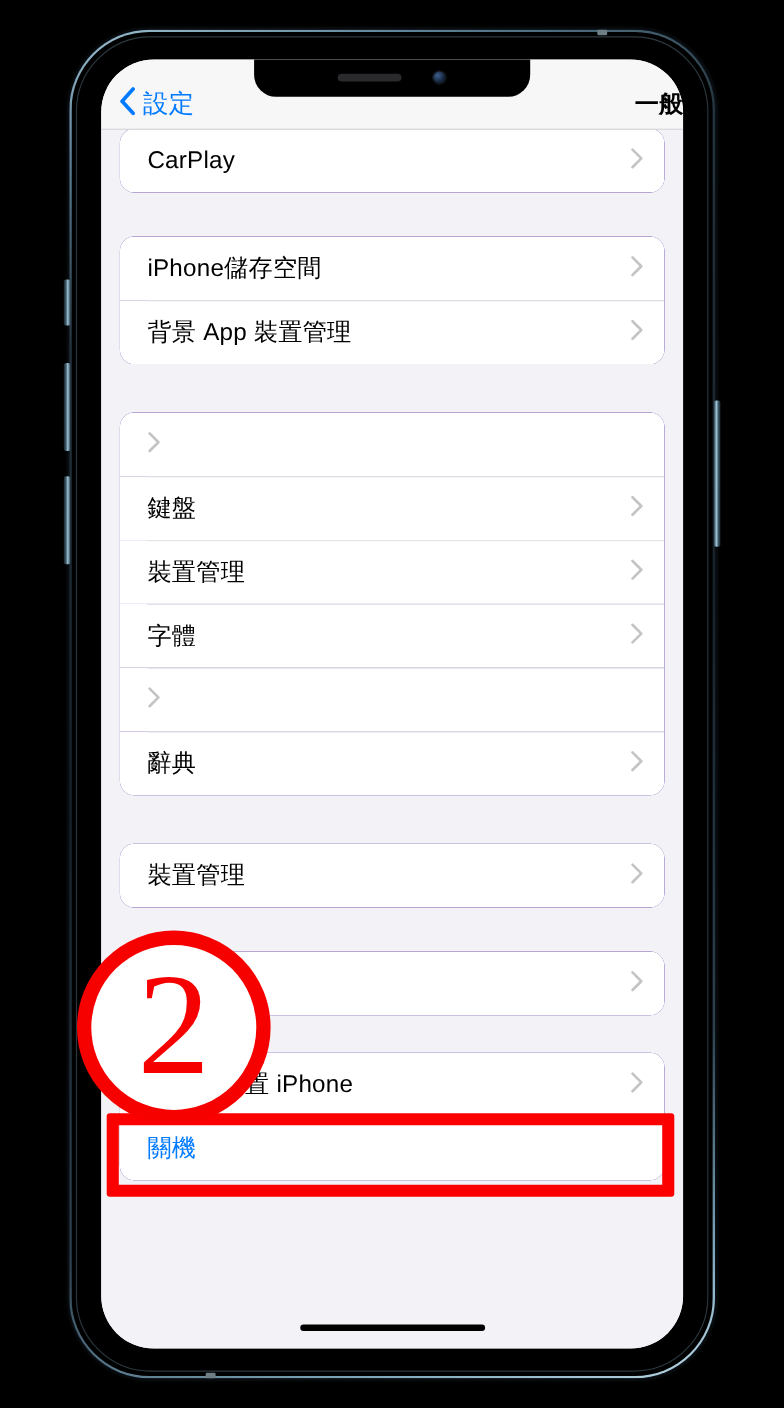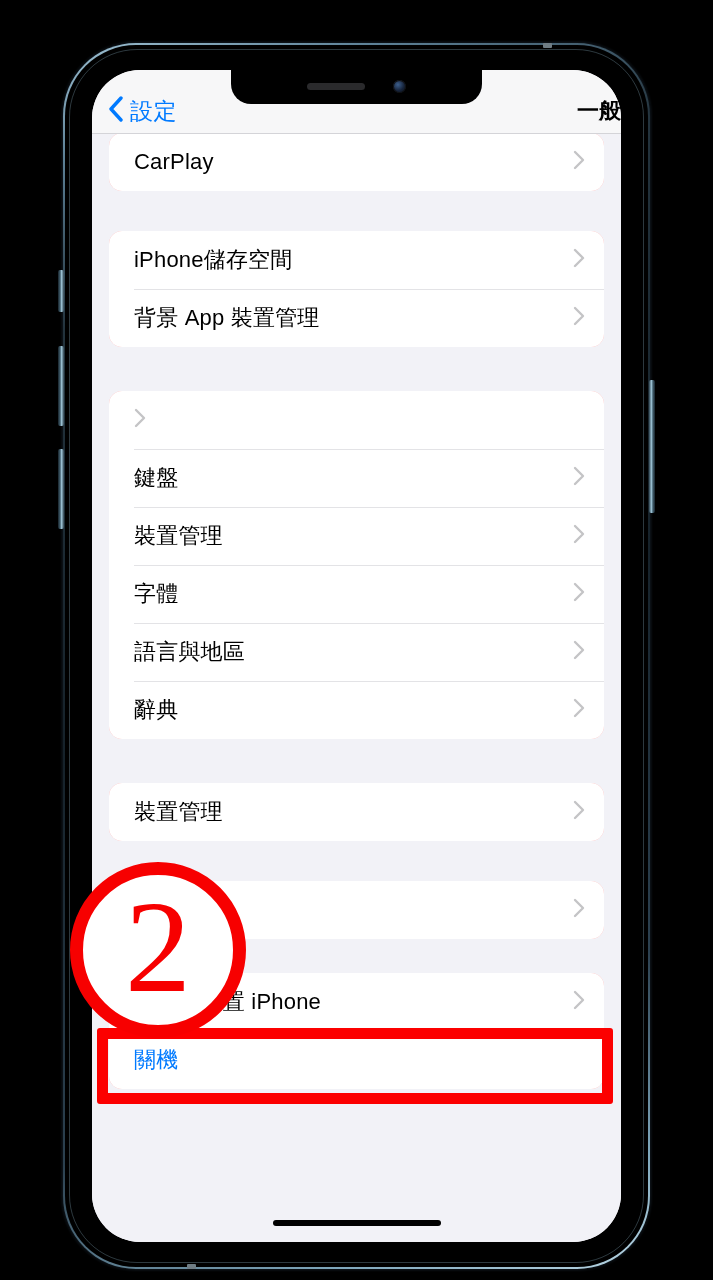--- a/index.html
+++ b/index.html
@@ -10,21 +10,20 @@
     background: #000000;
     overflow: hidden;
     font-family: "Liberation Sans", "DejaVu Sans", sans-serif;
   }
 
   #stage {
     position: relative;
     width: 713px;
     height: 984px;
     background: #000000;
-    margin-top: 16px;
   }
 
   
   .phone-frame {
     position: absolute;
     left: 62px;
     top: 26px;
     width: 589px;
     height: 1228px;
     border-radius: 74px;
@@ -168,21 +167,21 @@
   
   .list-area {
     position: relative;
     height: 1108px;
     background: #f2f2f7;
     overflow: hidden;
     padding: 0 17px;
   }
 
   .group {
-    background: #fca5a5;
+    background: #4c1d95;
     border-radius: 13px;
     overflow: hidden;
   }
   .group.spacer-top { margin-top: -1px; }
 
   .gap-small { height: 34px; }
   .gap-large { height: 40px; }
   .gap-xl    { height: 44px; }
 
   .row {
@@ -369,21 +368,20 @@
         </div>
         <div class="row">
           <span class="row-label">字體</span>
           <span class="chev">
             <svg width="12" height="20" viewBox="0 0 12 20" aria-hidden="true">
               <path d="M2 2 L10 10 L2 18" fill="none" stroke="#c4c4c6" stroke-width="2.4" stroke-linecap="round" stroke-linejoin="round"></path>
             </svg>
           </span>
         </div>
         <div class="row">
-          <span class="row-label">語言與地區</span>
           <span class="chev">
             <svg width="12" height="20" viewBox="0 0 12 20" aria-hidden="true">
               <path d="M2 2 L10 10 L2 18" fill="none" stroke="#c4c4c6" stroke-width="2.4" stroke-linecap="round" stroke-linejoin="round"></path>
             </svg>
           </span>
         </div>
         <div class="row">
           <span class="row-label">辭典</span>
           <span class="chev">
             <svg width="12" height="20" viewBox="0 0 12 20" aria-hidden="true">

